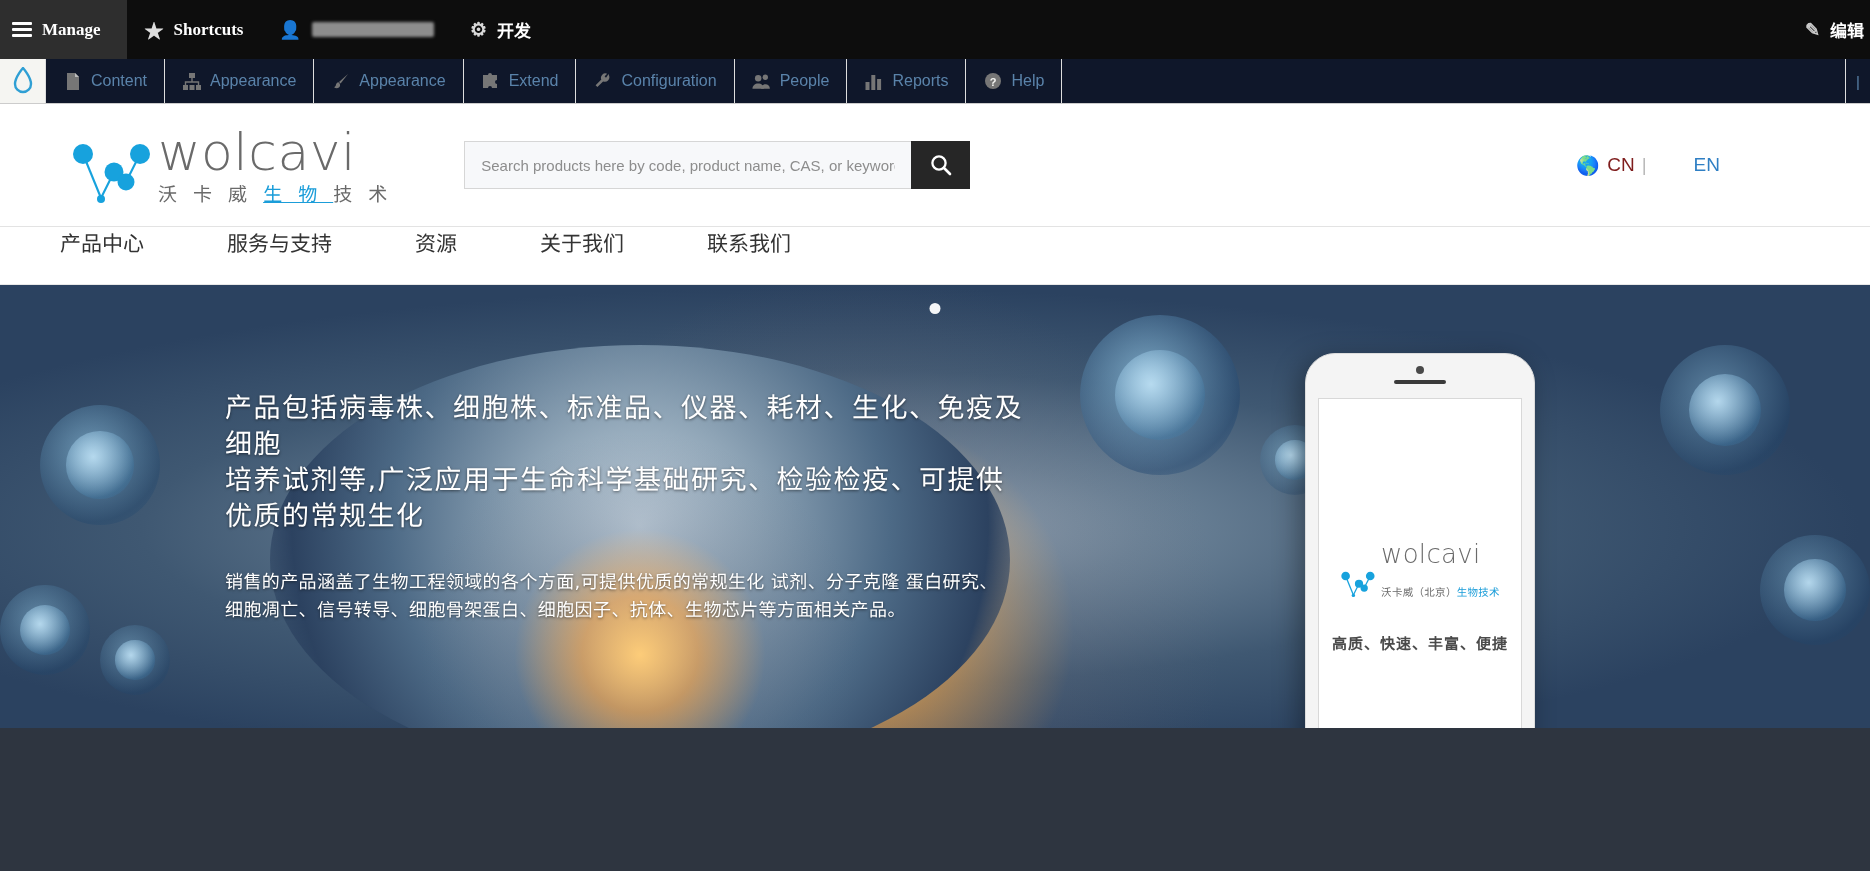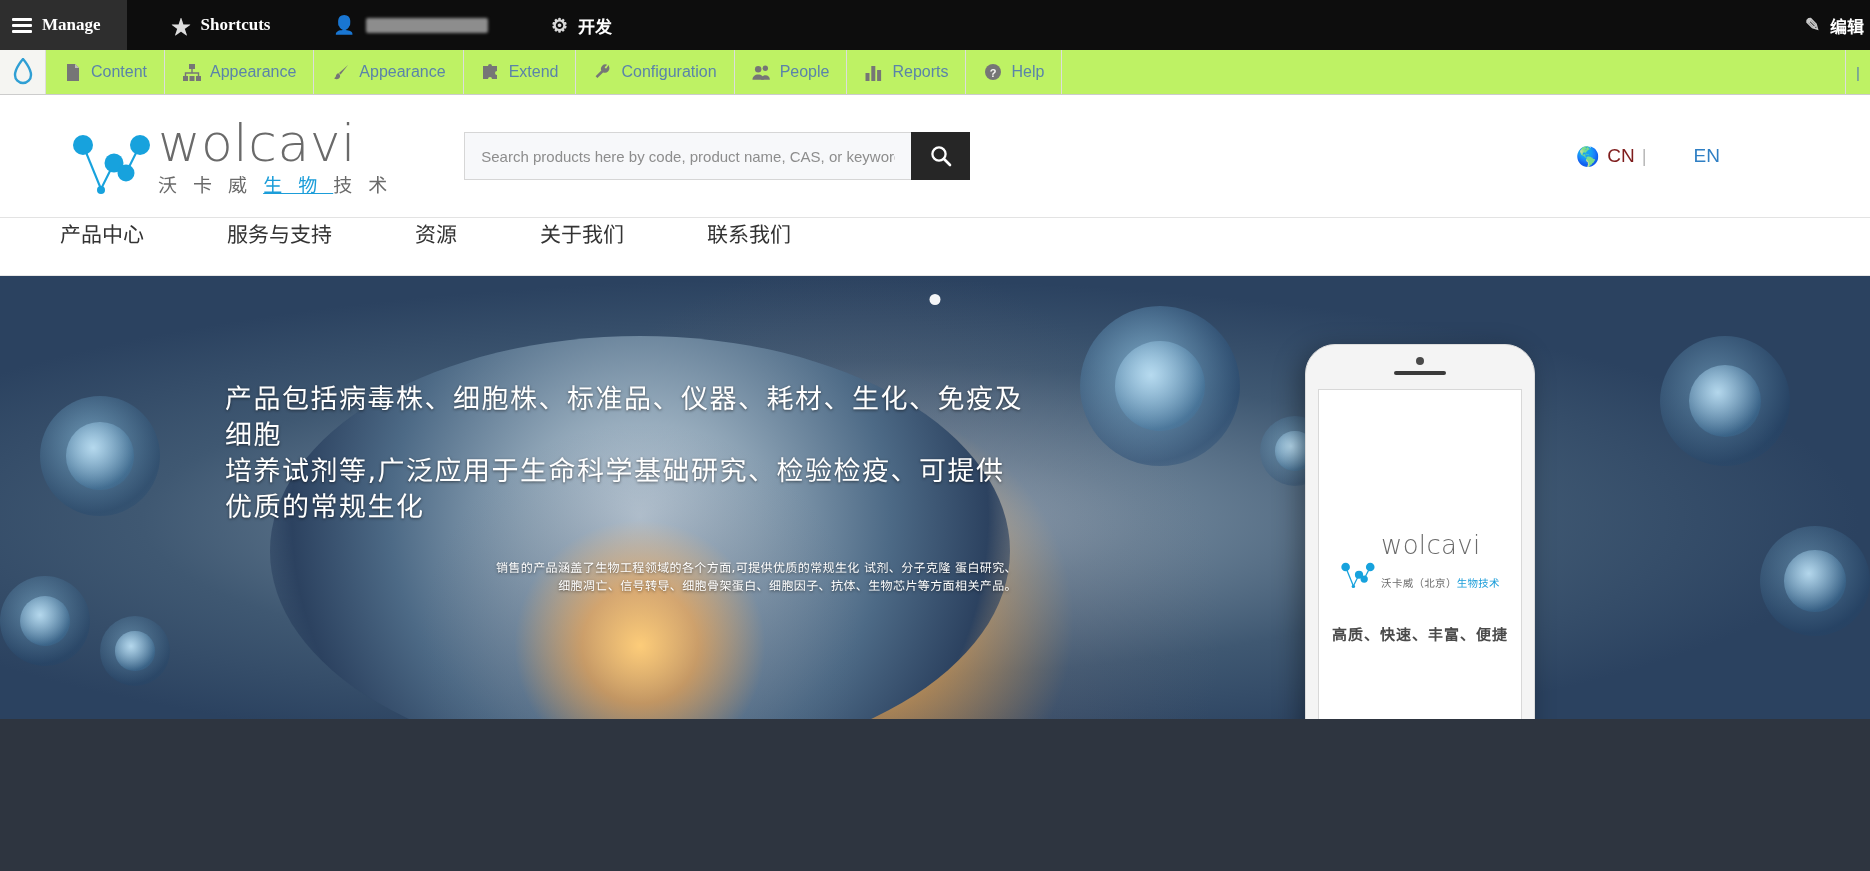--- a/index.html
+++ b/index.html
@@ -8,26 +8,25 @@
     margin: 0; padding: 0;
     width: 1870px; height: 871px;
     overflow: hidden;
     background: #fff;
     font-family: "Liberation Sans", "DejaVu Sans", sans-serif;
   }
 
   
   .admin-bar {
     position: relative;
-    height: 50px;
+    height: 59px;
     background: #0d0d0d;
     display: flex;
     align-items: stretch;
     color: #fff;
-    gap: 27px;
   }
   .admin-bar-tab {
     display: flex;
     align-items: center;
     gap: 10px;
     padding: 0 18px;
     font-size: 17px;
     font-weight: bold;
     color: #fff;
     white-space: nowrap;
@@ -58,21 +57,21 @@
     margin-left: auto;
     display: flex;
     align-items: center;
     padding-right: 4px;
   }
   .admin-bar-right .admin-bar-tab { padding-right: 2px; }
 
   
   .admin-menu {
     height: 45px;
-    background: #bef264;
+    background: #0f172a;
     border-bottom: 1px solid #ccc;
     display: flex;
     align-items: stretch;
   }
   .admin-logo {
     width: 46px;
     display: flex; align-items: center; justify-content: center;
     background: #f5f5f2;
     border-right: 1px solid #ddd;
   }
@@ -238,26 +237,25 @@
   }
   .hero-title {
     font-size: 27px;
     line-height: 1.33;
     letter-spacing: 1.5px;
     margin: 0 0 34px 0;
     font-weight: normal;
     font-family: "DejaVu Sans", sans-serif;
   }
   .hero-sub {
-    font-size: 12px;
+    font-size: 18px;
     line-height: 1.55;
     letter-spacing: 0.4px;
-    margin: 8px;
-    font-family: "DejaVu Sans", sans-serif;
-    text-align: right;
+    margin: 0;
+    font-family: "DejaVu Sans", sans-serif;
   }
 
   
   .phone {
     position: absolute;
     left: 1305px;
     top: 68px;
     width: 230px;
     height: 480px;
     background: #f4f4f4;

